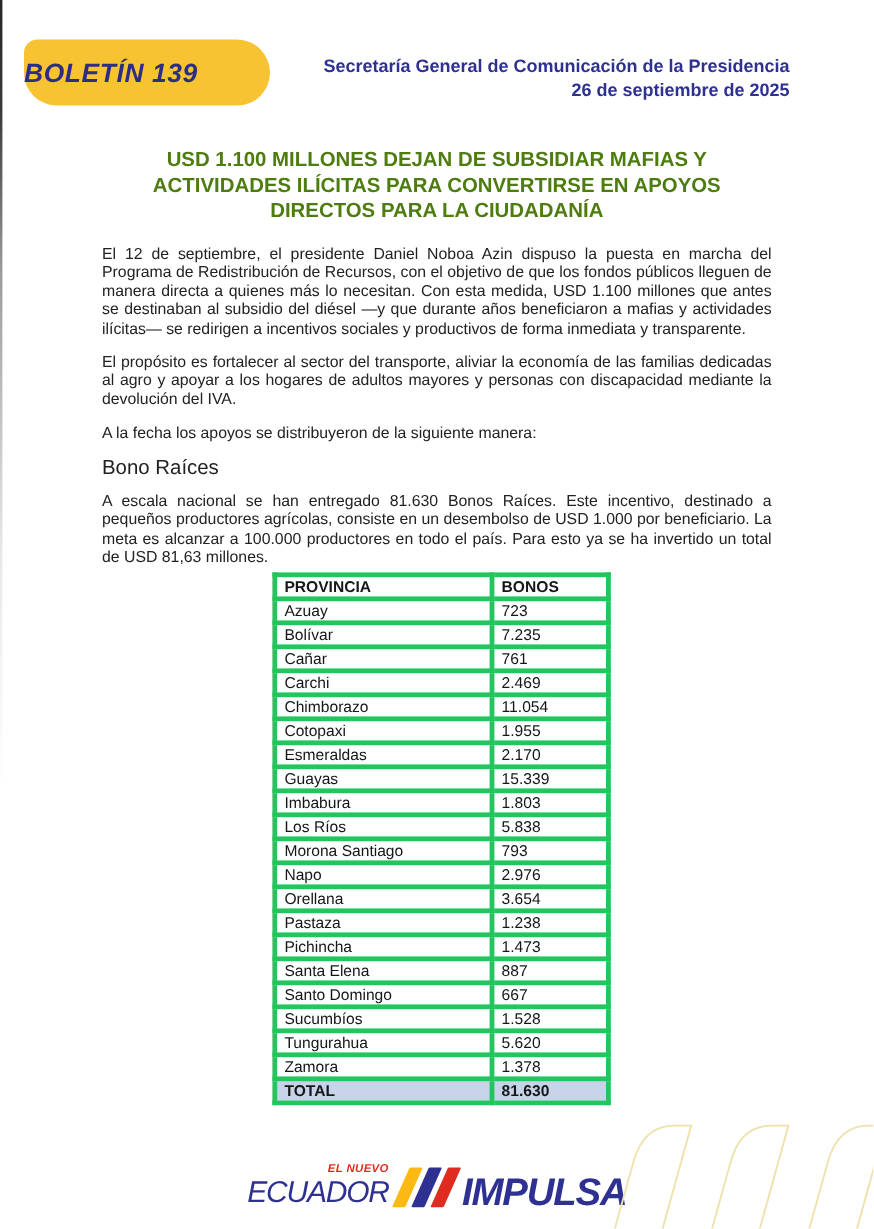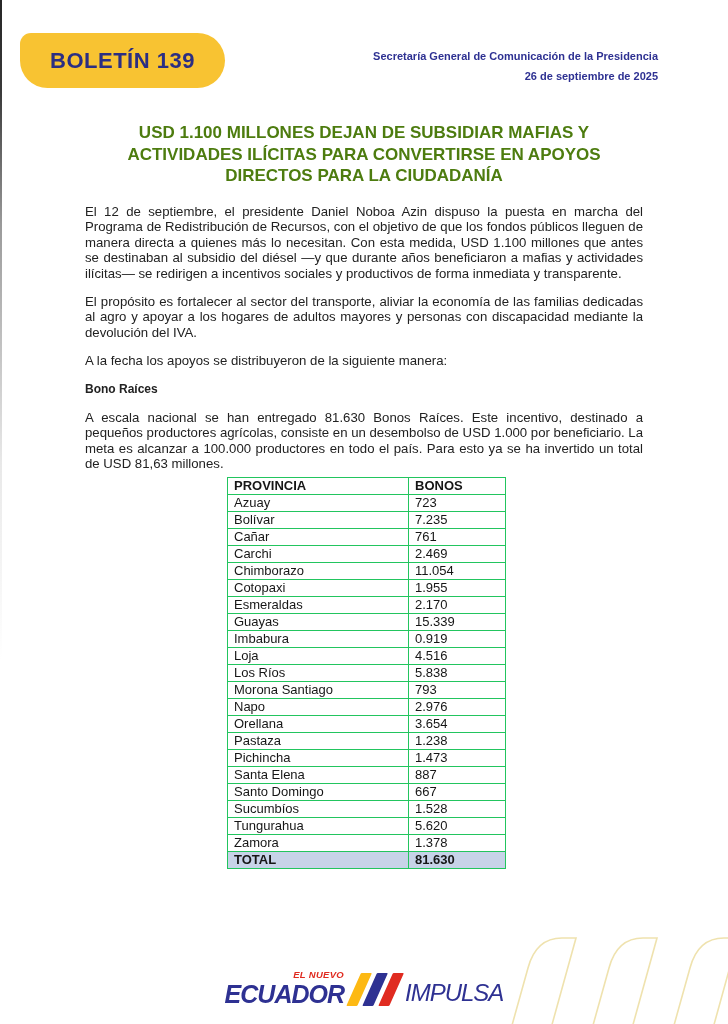--- a/index.html
+++ b/index.html
@@ -15,50 +15,50 @@
   
   .scan-edge{
     position:absolute;left:0;top:0;width:2px;height:660px;
     background:linear-gradient(#262626 0%,#3a3a3a 14%,#9a9a9a 34%,rgba(190,190,190,0.35) 70%,rgba(255,255,255,0) 100%);
   }
   
   .badge{
     position:absolute;left:20px;top:33px;width:205px;height:55px;
     background:var(--badge-yellow,#F8C332);
     border-radius:12px 30px 30px 30px;
-    display:flex;align-items:center;justify-content:center;
+    display:flex;align-items:center;justify-content:flex-start;font-style:italic;
   }
   .badge-text{
     font-size:22px;font-weight:bold;color:#2B2E83;letter-spacing:0.5px;
   }
   .org{
     position:absolute;top:46px;right:70px;text-align:right;
-    color:var(--navy,#2E3192);font-weight:bold;font-size:11px;line-height:20px;
+    color:var(--navy,#2E3192);font-weight:bold;font-size:15px;line-height:20px;
   }
   
   .title{
     position:absolute;top:122px;left:85px;width:558px;
     text-align:center;font-weight:bold;font-size:17px;line-height:21.5px;color:#4d7c0f;
   }
   
   .content{
     position:absolute;top:197px;left:85px;width:558px;
     font-size:13.2px;line-height:15.4px;color:#222;
   }
   .content p{margin:7px 0 13px 0;text-align:justify;}
   .content .lead-in{text-align:left;}
-  .section-heading{font-weight:bold;margin:16px 0 0 0;font-size:12px;}
+  .section-heading{font-weight:normal;margin:16px 0 0 0;font-size:17px;}
   
   .table-wrap{position:absolute;top:477px;left:227px;}
   table.bonos{
     border-collapse:collapse;table-layout:fixed;width:278px;
     font-size:13px;color:#161616;
   }
   table.bonos th,table.bonos td{
-    border:1px solid #22c55e;
+    border:4px solid #22c55e;
     padding:1px 6px;line-height:13.6px;height:14px;
     text-align:left;overflow:hidden;white-space:nowrap;margin-top:48px;
   }
   table.bonos th{font-weight:bold;}
   col.c1{width:181px;} col.c2{width:97px;}
   tr.total-row td{
     background:var(--total-bg,#C7D3E8);
     font-weight:bold;
   }
   
@@ -66,30 +66,30 @@
     position:absolute;top:958px;left:50%;transform:translateX(-50%);
     display:flex;align-items:flex-end;height:52px;
   }
   .ecuador-wrap{position:relative;padding-top:13px;margin-bottom:3px;}
   .el-nuevo{
     position:absolute;top:0px;right:0px;
     font-size:9.5px;font-weight:bold;font-style:italic;
     color:var(--logo-red,#E02B20);letter-spacing:0.3px;white-space:nowrap;
   }
   .ecuador{
-    font-size:25px;font-weight:bold;font-style:italic;
+    font-size:25px;font-weight:normal;font-style:italic;
     color:var(--navy,#2E3192);letter-spacing:-1px;line-height:25px;
   }
   .slashes{display:flex;gap:5px;margin:0 8px 4px 10px;}
   .slash{width:11px;height:33px;transform:skewX(-24deg);border-radius:1px;}
   .slash.y{background:var(--logo-yellow,#FDB913);}
   .slash.b{background:var(--navy,#2E3192);}
   .slash.r{background:var(--logo-red,#ED1C24);}
   .impulsa{
-    font-size:24px;font-weight:normal;font-style:italic;
+    font-size:32px;font-weight:bold;font-style:italic;
     color:var(--navy,#2E3192);letter-spacing:-1px;line-height:30px;margin-bottom:2px;
   }
   
   .deco{position:absolute;left:488px;top:926px;}
 </style>
 </head>
 <body>
 
 <div class="page">
 
@@ -157,25 +157,21 @@
           <tr>
     <td>Esmeraldas</td>
     <td>2.170</td>
   </tr>
           <tr>
     <td>Guayas</td>
     <td>15.339</td>
   </tr>
           <tr>
     <td>Imbabura</td>
-    <td>0.919</td>
-  </tr>
-          <tr>
-    <td>Loja</td>
-    <td>4.516</td>
+    <td>1.803</td>
   </tr>
           <tr>
     <td>Los Ríos</td>
     <td>5.838</td>
   </tr>
           <tr>
     <td>Morona Santiago</td>
     <td>793</td>
   </tr>
           <tr>

